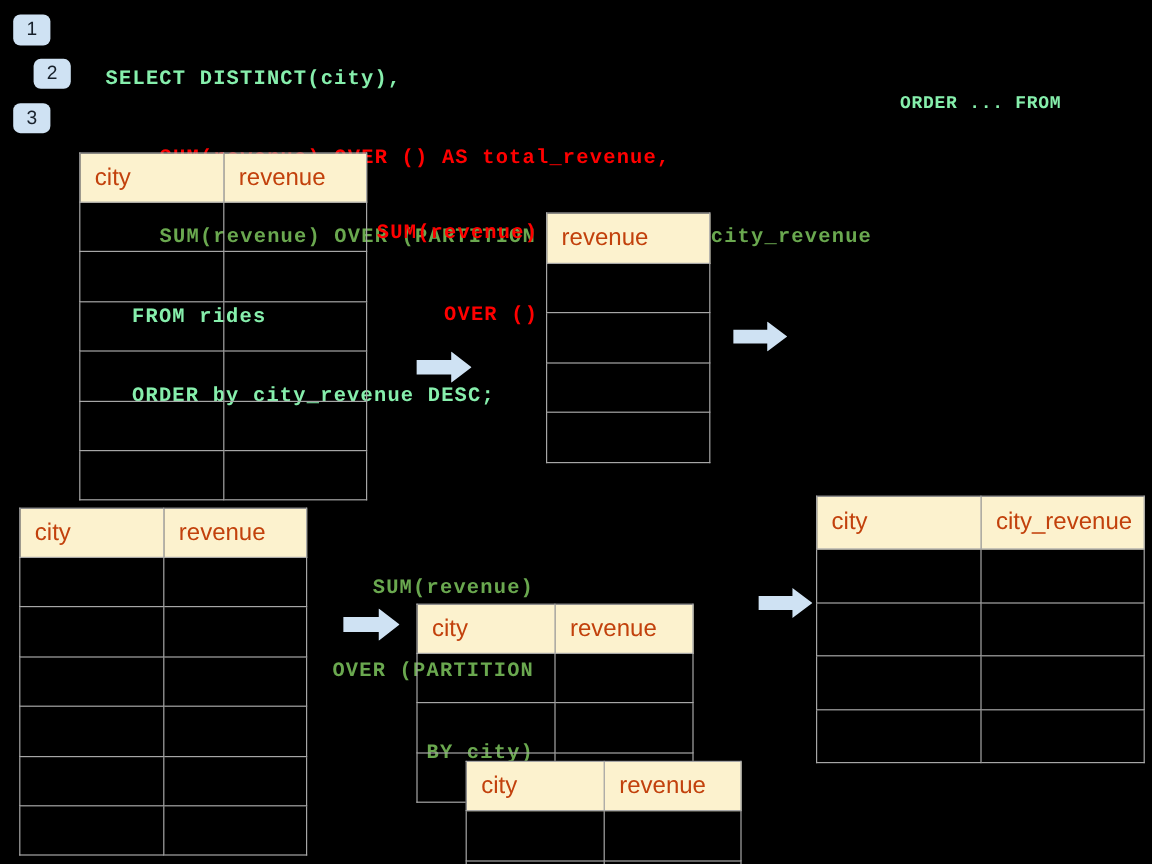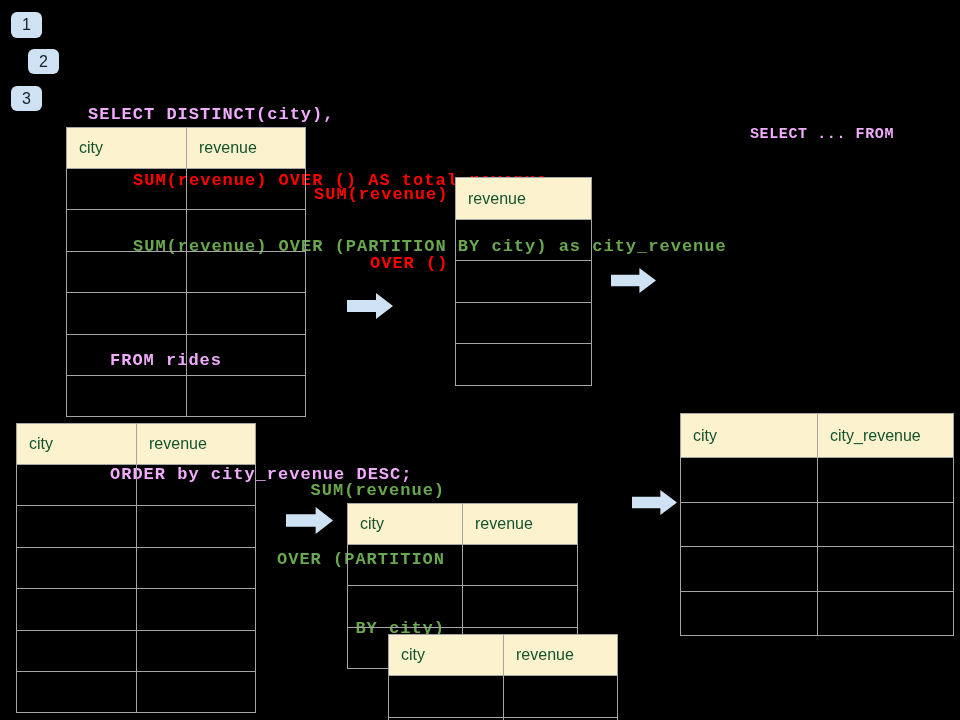--- a/index.html
+++ b/index.html
@@ -15,35 +15,35 @@
     display:flex; align-items:center; justify-content:center;
   }
   
   .code {
     position:absolute; font-family:"Liberation Mono", monospace;
     font-weight:bold; font-size:17px; letter-spacing:1px;
     line-height:22px; white-space:pre;
   }
   .code.small { font-size:15px; letter-spacing:0.6px; line-height:20px; }
   .code.ann { line-height:23px;text-align:right; }
-  .purple { color:#f0abfc;margin-top:48px; }
+  .purple { color:#86efac; }
   .red    { color:#FF0000; }
   .green  { color:#6AA84F; }
   
   .sqltable {
     position:absolute; border-collapse:collapse; table-layout:fixed;
     background:transparent;
   }
   .sqltable tr      { height:var(--rh, 41px); }
   .sqltable tr.hdr  { height:var(--hh, 41px); }
   .sqltable td {
     border:1px solid #A6A6A6; padding:0; vertical-align:middle;
   }
   .sqltable td.hd {
-    background:#FCF2CE; color:#14532d; font-size:16px;
+    background:#FCF2CE; color:#c2410c; font-size:20px;
     padding-left:12px; font-family:"Liberation Sans", sans-serif;
   }
   .arrow { position:absolute; }
 </style>
 </head>
 <body>
 
 <div class="canvas">
 
   <div class="badge" style="left:11px;top:12px;width:31px;height:26px">1</div>
@@ -52,21 +52,21 @@
 
   <div class="code" style="left:88px;top:12px">
     <div class="purple">SELECT DISTINCT(city),</div>
     <div class="red" style="margin-left:45px">SUM(revenue) OVER () AS total_revenue,</div>
     <div class="green" style="margin-left:45px">SUM(revenue) OVER (PARTITION BY city) as city_revenue</div>
     <div class="purple" style="margin-left:22px">FROM rides</div>
     <div class="purple" style="margin-left:22px">ORDER by city_revenue DESC;</div>
   </div>
 
   <div class="code small" style="left:750px;top:37px">
-    <div class="purple">SELECT ... FROM</div>
+    <div class="purple">ORDER ... FROM</div>
   </div>
 
   <div class="code ann" style="left:314px;top:137px">
     <div class="red">SUM(revenue)</div>
     <div class="red">OVER ()</div>
   </div>
 
   <div class="code ann" style="left:277px;top:433px">
     <div class="green">SUM(revenue)</div>
     <div class="green">OVER (PARTITION</div>

